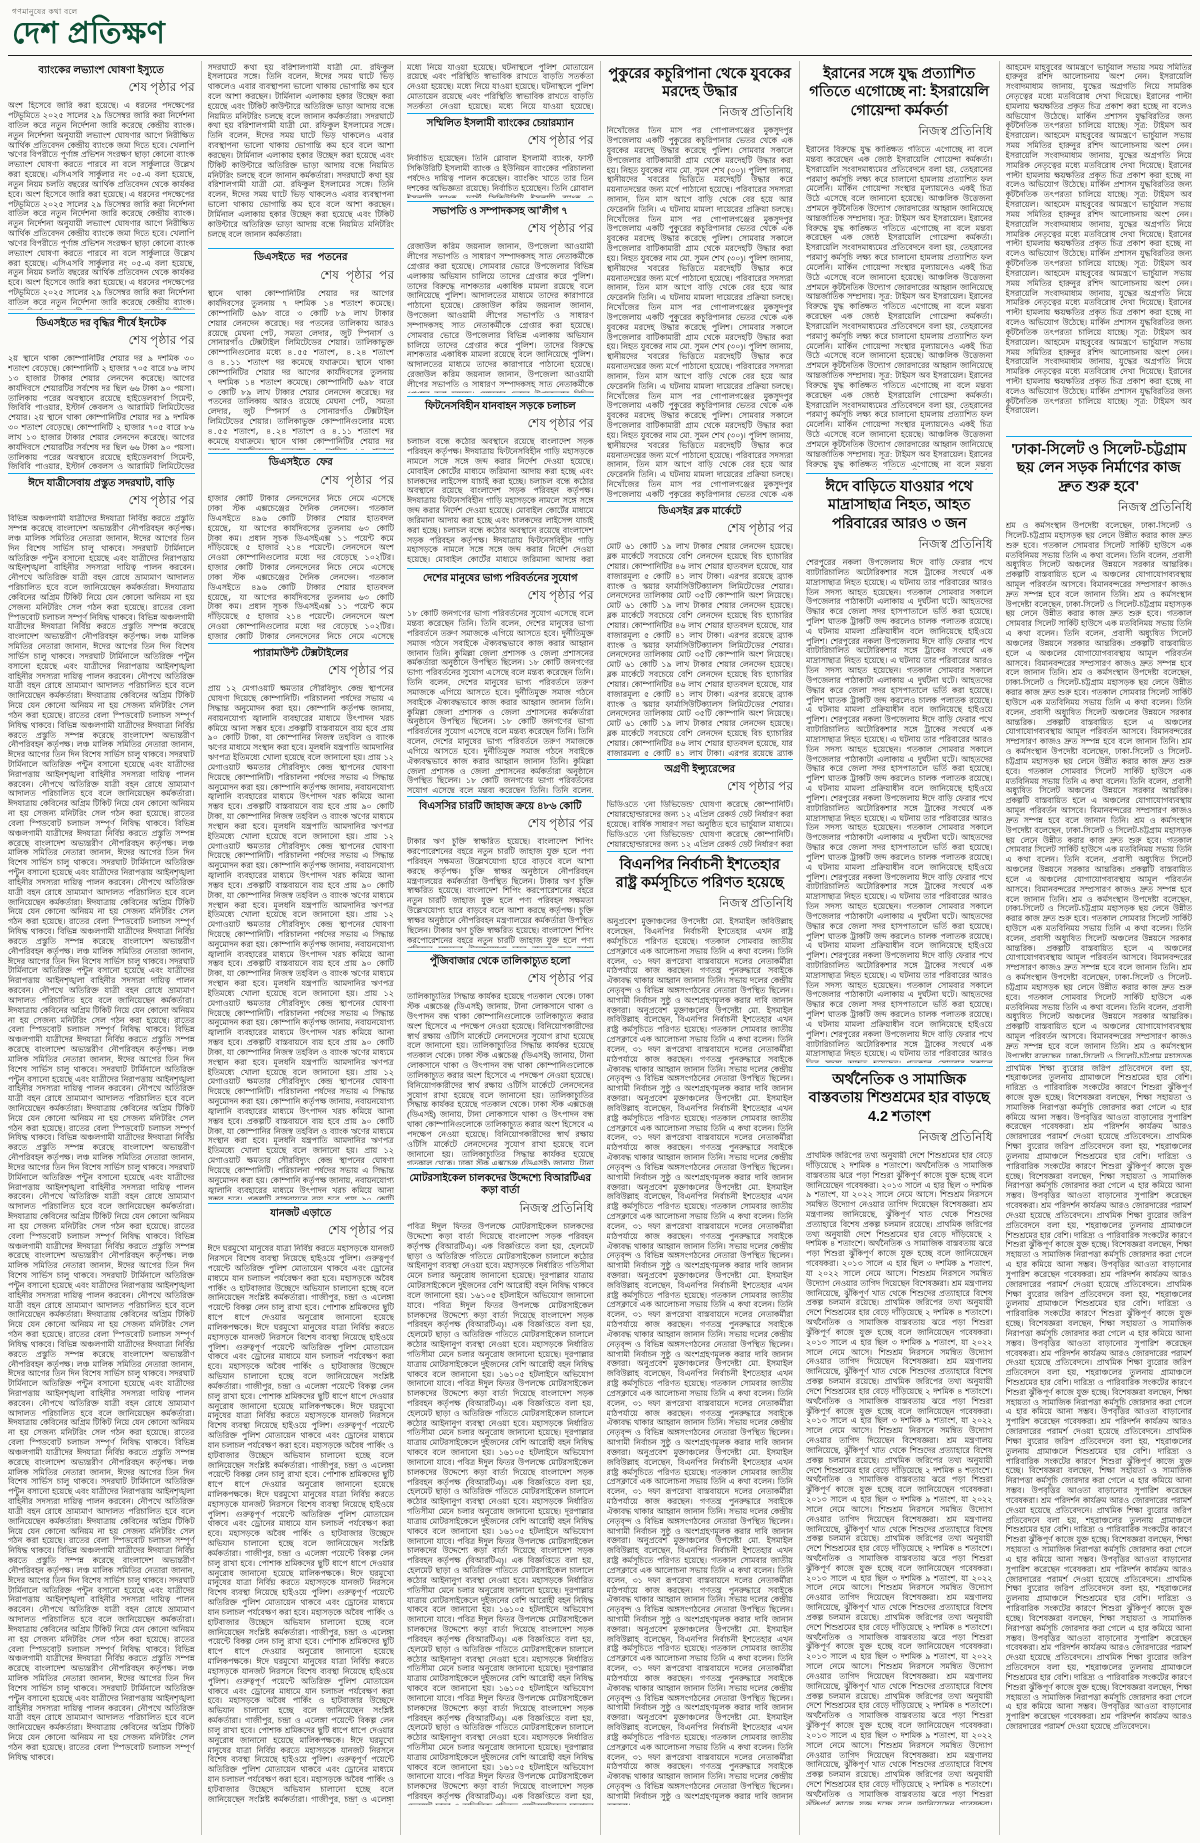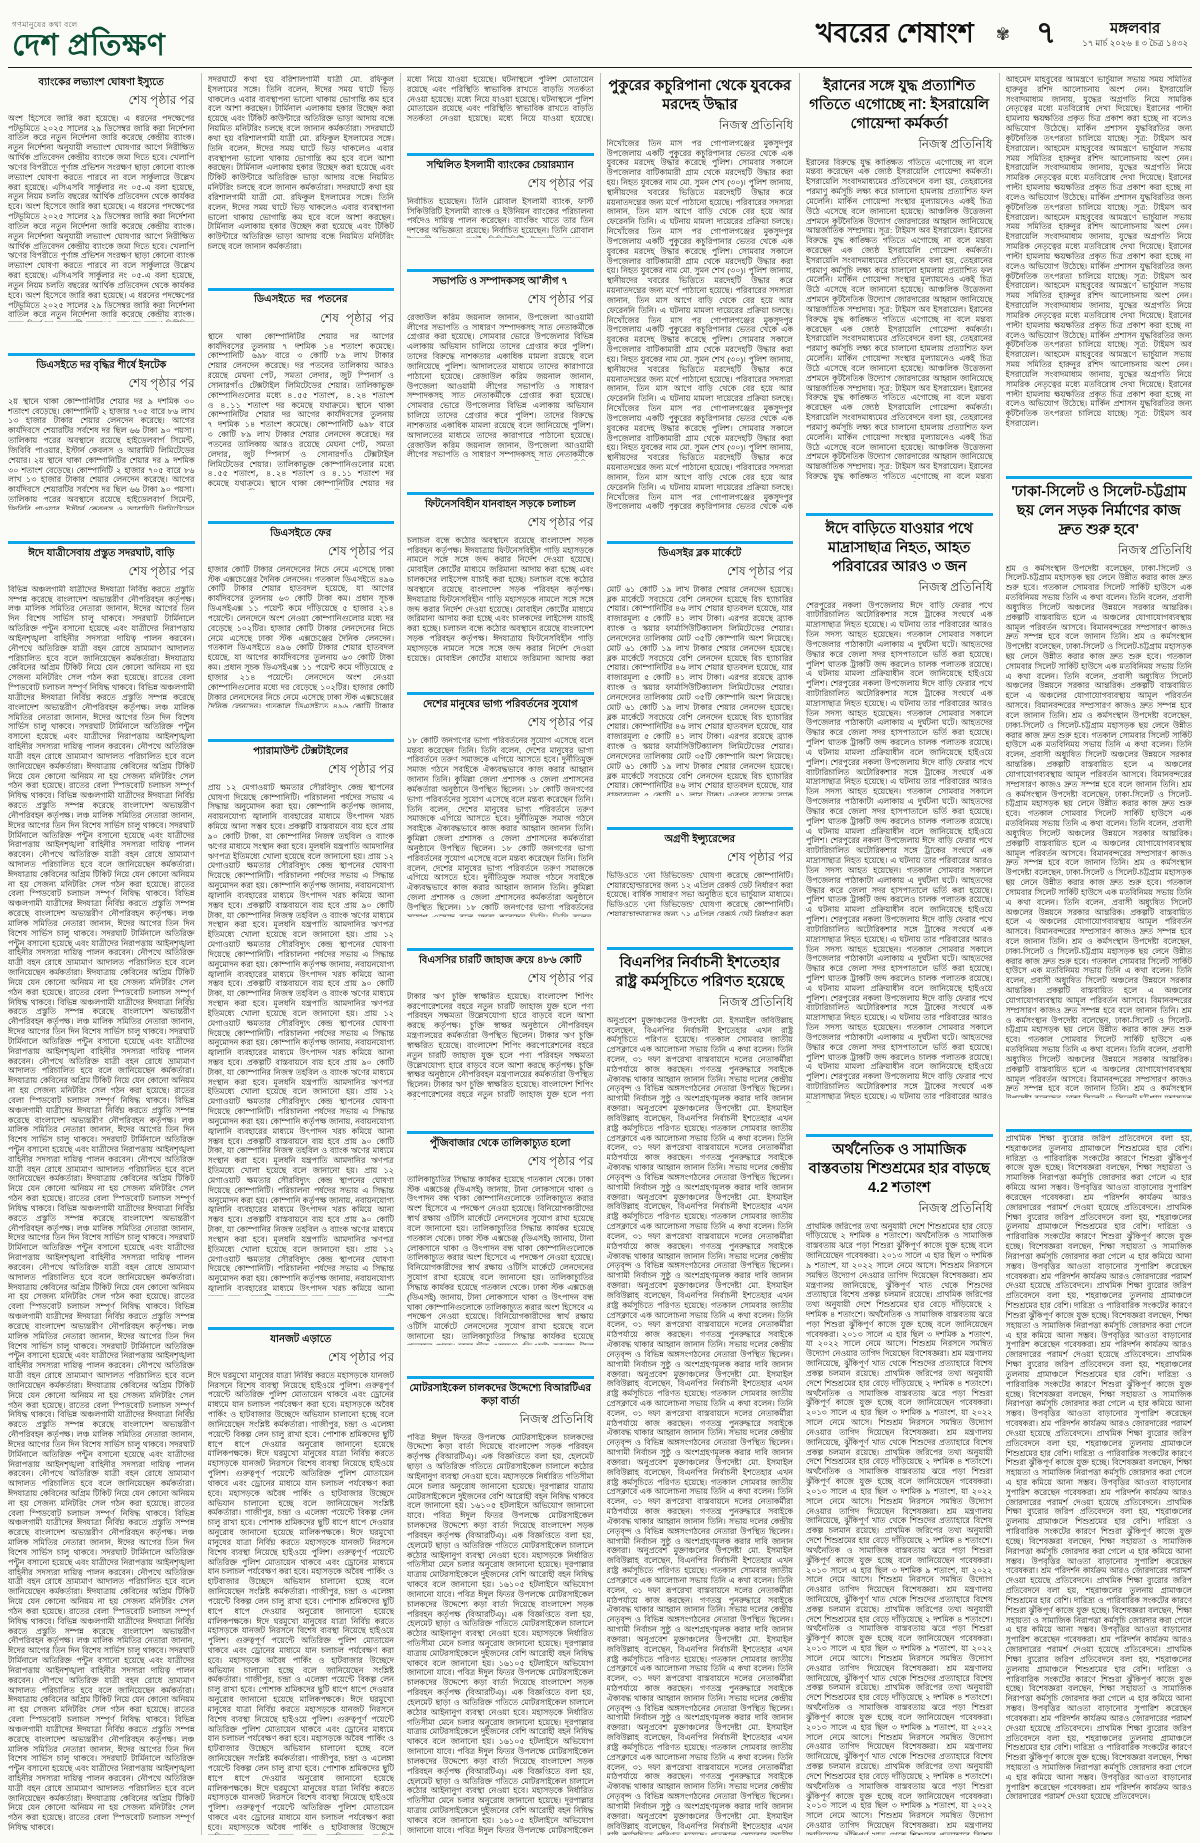--- a/index.html
+++ b/index.html
@@ -29,21 +29,21 @@
   .date { font-size:8.5px; margin-top:2px; white-space:nowrap; }
 
   
   main.columns { flex:1; display:flex; margin-top:5px; overflow:hidden; }
   .col { flex:1 1 0; min-width:0; padding:0 6px; overflow:hidden; }
   .col:first-child { padding-left:0; }
   .col:last-child { padding-right:0; }
   .col + .col { border-left:1px solid #bdbdb5; }
 
   article.block { display:flex; flex-direction:column; overflow:hidden; padding:2px 0 3px; }
-  article.block + article.block { border-top:3px solid #0ea5e9;margin-top:28px; }
+  article.block + article.block { border-top:1px solid #0ea5e9; }
 
   .headline {
     text-align:center; font-weight:bold; color:#0e0e0e;
     font-size:10px; line-height:1.28; margin:1px 2px 2px;
   }
   article.lead .headline { font-size:14.5px; line-height:1.3; }
   .kicker { text-align:right; font-size:12px; color:#333; margin-bottom:3px; }
   p.body {
     flex:1; overflow:hidden;
     font-size:8px; line-height:1.23; text-align:justify; color:#1c1c1c;
@@ -53,29 +53,20 @@
 </head>
 <body>
 
 <div class="page">
 
   <header class="masthead">
     <div class="logo-block">
       <div class="tagline">গণমানুষের কথা বলে</div>
       <div class="logo">দেশ প্রতিক্ষণ</div>
     </div>
-    <div class="header-right">
-      <div class="section-title">খবরের শেষাংশ</div>
-      <div class="ornament">✾</div>
-      <div class="page-no">৭</div>
-      <div class="daydate">
-        <div class="day">মঙ্গলবার</div>
-        <div class="date">১৭ মার্চ ২০২৬ ॥ ৩ চৈত্র ১৪৩২</div>
-      </div>
-    </div>
   </header>
 
   <main class="columns" id="columns">
       <div class="col">
         <article class="block" style="height: 252px;">
           <h2 class="headline">ব্যাংকের লভ্যাংশ ঘোষণা ইস্যুতে</h2>
           <div class="kicker">শেষ পৃষ্ঠার পর</div>
           <p class="body">অংশ হিসেবে জারি করা হয়েছে। এ ধরনের পদক্ষেপের পটভূমিতে ২০২৫ সালের ২৯ ডিসেম্বর জারি করা নির্দেশনা বাতিল করে নতুন নির্দেশনা জারি করেছে কেন্দ্রীয় ব্যাংক। নতুন নির্দেশনা অনুযায়ী লভ্যাংশ ঘোষণার আগে নিরীক্ষিত আর্থিক প্রতিবেদন কেন্দ্রীয় ব্যাংকে জমা দিতে হবে। খেলাপি ঋণের বিপরীতে পূর্ণাঙ্গ প্রভিশন সংরক্ষণ ছাড়া কোনো ব্যাংক লভ্যাংশ ঘোষণা করতে পারবে না বলে সার্কুলারে উল্লেখ করা হয়েছে। এসিএসবি সার্কুলার নং ০৫-এ বলা হয়েছে, নতুন নিয়ম চলতি বছরের আর্থিক প্রতিবেদন থেকে কার্যকর হবে। অংশ হিসেবে জারি করা হয়েছে। এ ধরনের পদক্ষেপের পটভূমিতে ২০২৫ সালের ২৯ ডিসেম্বর জারি করা নির্দেশনা বাতিল করে নতুন নির্দেশনা জারি করেছে কেন্দ্রীয় ব্যাংক। নতুন নির্দেশনা অনুযায়ী লভ্যাংশ ঘোষণার আগে নিরীক্ষিত আর্থিক প্রতিবেদন কেন্দ্রীয় ব্যাংকে জমা দিতে হবে। খেলাপি ঋণের বিপরীতে পূর্ণাঙ্গ প্রভিশন সংরক্ষণ ছাড়া কোনো ব্যাংক লভ্যাংশ ঘোষণা করতে পারবে না বলে সার্কুলারে উল্লেখ করা হয়েছে। এসিএসবি সার্কুলার নং ০৫-এ বলা হয়েছে, নতুন নিয়ম চলতি বছরের আর্থিক প্রতিবেদন থেকে কার্যকর হবে। অংশ হিসেবে জারি করা হয়েছে। এ ধরনের পদক্ষেপের পটভূমিতে ২০২৫ সালের ২৯ ডিসেম্বর জারি করা নির্দেশনা বাতিল করে নতুন নির্দেশনা জারি করেছে কেন্দ্রীয় ব্যাংক। নতুন নির্দেশনা অনুযায়ী লভ্যাংশ ঘোষণার আগে নিরীক্ষিত আর্থিক প্রতিবেদন কেন্দ্রীয় ব্যাংকে জমা দিতে হবে। খেলাপি ঋণের বিপরীতে পূর্ণাঙ্গ প্রভিশন সংরক্ষণ ছাড়া কোনো ব্যাংক লভ্যাংশ ঘোষণা করতে পারবে না বলে সার্কুলারে উল্লেখ করা হয়েছে। এসিএসবি সার্কুলার নং ০৫-এ বলা হয়েছে, নতুন নিয়ম চলতি বছরের আর্থিক প্রতিবেদন থেকে কার্যকর হবে।</p>
         </article>
         <article class="block" style="height: 160px;">
@@ -91,21 +82,21 @@
       </div>
       <div class="col">
         <article class="block" style="height: 187px;">
           <p class="body">সদরঘাটে কথা হয় বরিশালগামী যাত্রী মো. রফিকুল ইসলামের সঙ্গে। তিনি বলেন, ঈদের সময় ঘাটে ভিড় থাকলেও এবার ব্যবস্থাপনা ভালো থাকায় ভোগান্তি কম হবে বলে আশা করছেন। টার্মিনাল এলাকায় হকার উচ্ছেদ করা হয়েছে এবং টিকিট কাউন্টারে অতিরিক্ত ভাড়া আদায় বন্ধে নিয়মিত মনিটরিং চলছে বলে জানান কর্মকর্তারা। সদরঘাটে কথা হয় বরিশালগামী যাত্রী মো. রফিকুল ইসলামের সঙ্গে। তিনি বলেন, ঈদের সময় ঘাটে ভিড় থাকলেও এবার ব্যবস্থাপনা ভালো থাকায় ভোগান্তি কম হবে বলে আশা করছেন। টার্মিনাল এলাকায় হকার উচ্ছেদ করা হয়েছে এবং টিকিট কাউন্টারে অতিরিক্ত ভাড়া আদায় বন্ধে নিয়মিত মনিটরিং চলছে বলে জানান কর্মকর্তারা। সদরঘাটে কথা হয় বরিশালগামী যাত্রী মো. রফিকুল ইসলামের সঙ্গে। তিনি বলেন, ঈদের সময় ঘাটে ভিড় থাকলেও এবার ব্যবস্থাপনা ভালো থাকায় ভোগান্তি কম হবে বলে আশা করছেন। টার্মিনাল এলাকায় হকার উচ্ছেদ করা হয়েছে এবং টিকিট কাউন্টারে অতিরিক্ত ভাড়া আদায় বন্ধে নিয়মিত মনিটরিং চলছে বলে জানান কর্মকর্তারা।</p>
         </article>
         <article class="block" style="height: 205px; font-family: Liberation Mono, monospace;">
           <h2 class="headline">ডিএসইতে দর পতনের</h2>
           <div class="kicker">শেষ পৃষ্ঠার পর</div>
           <p class="body">স্থানে থাকা কোম্পানিটির শেয়ার দর আগের কার্যদিবসের তুলনায় ৭ দশমিক ১৪ শতাংশ কমেছে। কোম্পানিটি ৬৯৮ বারে ৩ কোটি ৮৯ লাখ টাকার শেয়ার লেনদেন করেছে। দর পতনের তালিকায় আরও রয়েছে মেঘনা পেট, সমতা লেদার, জুট স্পিনার্স ও সোনারগাঁও টেক্সটাইল লিমিটেডের শেয়ার। তালিকাভুক্ত কোম্পানিগুলোর মধ্যে ৪.৫৫ শতাংশ, ৪.২৪ শতাংশ ও ৪.১১ শতাংশ দর কমেছে যথাক্রমে। স্থানে থাকা কোম্পানিটির শেয়ার দর আগের কার্যদিবসের তুলনায় ৭ দশমিক ১৪ শতাংশ কমেছে। কোম্পানিটি ৬৯৮ বারে ৩ কোটি ৮৯ লাখ টাকার শেয়ার লেনদেন করেছে। দর পতনের তালিকায় আরও রয়েছে মেঘনা পেট, সমতা লেদার, জুট স্পিনার্স ও সোনারগাঁও টেক্সটাইল লিমিটেডের শেয়ার। তালিকাভুক্ত কোম্পানিগুলোর মধ্যে ৪.৫৫ শতাংশ, ৪.২৪ শতাংশ ও ৪.১১ শতাংশ দর কমেছে যথাক্রমে। স্থানে থাকা কোম্পানিটির শেয়ার দর আগের কার্যদিবসের তুলনায় ৭ দশমিক ১৪ শতাংশ কমেছে। কোম্পানিটি ৬৯৮ বারে ৩ কোটি ৮৯ লাখ টাকার শেয়ার লেনদেন করেছে। দর পতনের তালিকায় আরও রয়েছে মেঘনা পেট, সমতা লেদার, জুট স্পিনার্স ও সোনারগাঁও টেক্সটাইল লিমিটেডের শেয়ার। তালিকাভুক্ত কোম্পানিগুলোর মধ্যে ৪.৫৫ শতাংশ, ৪.২৪ শতাংশ ও ৪.১১ শতাংশ দর কমেছে যথাক্রমে।</p>
         </article>
-        <article class="block" style="height: 190px;">
+        <article class="block" style="height: 190px; font-family: Liberation Mono, monospace;">
           <h2 class="headline">ডিএসইতে ফের</h2>
           <div class="kicker">শেষ পৃষ্ঠার পর</div>
           <p class="body">হাজার কোটি টাকার লেনদেনের নিচে নেমে এসেছে ঢাকা স্টক এক্সচেঞ্জের দৈনিক লেনদেন। গতকাল ডিএসইতে ৪৯৬ কোটি টাকার শেয়ার হাতবদল হয়েছে, যা আগের কার্যদিবসের তুলনায় ৬৩ কোটি টাকা কম। প্রধান সূচক ডিএসইএক্স ১১ পয়েন্ট কমে দাঁড়িয়েছে ৫ হাজার ২১৪ পয়েন্টে। লেনদেনে অংশ নেওয়া কোম্পানিগুলোর মধ্যে দর বেড়েছে ১০২টির। হাজার কোটি টাকার লেনদেনের নিচে নেমে এসেছে ঢাকা স্টক এক্সচেঞ্জের দৈনিক লেনদেন। গতকাল ডিএসইতে ৪৯৬ কোটি টাকার শেয়ার হাতবদল হয়েছে, যা আগের কার্যদিবসের তুলনায় ৬৩ কোটি টাকা কম। প্রধান সূচক ডিএসইএক্স ১১ পয়েন্ট কমে দাঁড়িয়েছে ৫ হাজার ২১৪ পয়েন্টে। লেনদেনে অংশ নেওয়া কোম্পানিগুলোর মধ্যে দর বেড়েছে ১০২টির। হাজার কোটি টাকার লেনদেনের নিচে নেমে এসেছে ঢাকা স্টক এক্সচেঞ্জের দৈনিক লেনদেন। গতকাল ডিএসইতে ৪৯৬ কোটি টাকার শেয়ার হাতবদল হয়েছে, যা আগের কার্যদিবসের তুলনায় ৬৩ কোটি টাকা কম। প্রধান সূচক ডিএসইএক্স ১১ পয়েন্ট কমে দাঁড়িয়েছে ৫ হাজার ২১৪ পয়েন্টে। লেনদেনে অংশ নেওয়া কোম্পানিগুলোর মধ্যে দর বেড়েছে ১০২টির।</p>
         </article>
         <article class="block" style="height: 560px;">
           <h2 class="headline">প্যারামাউন্ট টেক্সটাইলের</h2>
           <div class="kicker">শেষ পৃষ্ঠার পর</div>
           <p class="body">প্রায় ১২ মেগাওয়াট ক্ষমতার সৌরবিদ্যুৎ কেন্দ্র স্থাপনের ঘোষণা দিয়েছে কোম্পানিটি। পরিচালনা পর্ষদের সভায় এ সিদ্ধান্ত অনুমোদন করা হয়। কোম্পানি কর্তৃপক্ষ জানায়, নবায়নযোগ্য জ্বালানি ব্যবহারের মাধ্যমে উৎপাদন খরচ কমিয়ে আনা সম্ভব হবে। প্রকল্পটি বাস্তবায়নে ব্যয় হবে প্রায় ৯০ কোটি টাকা, যা কোম্পানির নিজস্ব তহবিল ও ব্যাংক ঋণের মাধ্যমে সংস্থান করা হবে। মূলধনি যন্ত্রপাতি আমদানির ঋণপত্র ইতিমধ্যে খোলা হয়েছে বলে জানানো হয়। প্রায় ১২ মেগাওয়াট ক্ষমতার সৌরবিদ্যুৎ কেন্দ্র স্থাপনের ঘোষণা দিয়েছে কোম্পানিটি। পরিচালনা পর্ষদের সভায় এ সিদ্ধান্ত অনুমোদন করা হয়। কোম্পানি কর্তৃপক্ষ জানায়, নবায়নযোগ্য জ্বালানি ব্যবহারের মাধ্যমে উৎপাদন খরচ কমিয়ে আনা সম্ভব হবে। প্রকল্পটি বাস্তবায়নে ব্যয় হবে প্রায় ৯০ কোটি টাকা, যা কোম্পানির নিজস্ব তহবিল ও ব্যাংক ঋণের মাধ্যমে সংস্থান করা হবে। মূলধনি যন্ত্রপাতি আমদানির ঋণপত্র ইতিমধ্যে খোলা হয়েছে বলে জানানো হয়। প্রায় ১২ মেগাওয়াট ক্ষমতার সৌরবিদ্যুৎ কেন্দ্র স্থাপনের ঘোষণা দিয়েছে কোম্পানিটি। পরিচালনা পর্ষদের সভায় এ সিদ্ধান্ত অনুমোদন করা হয়। কোম্পানি কর্তৃপক্ষ জানায়, নবায়নযোগ্য জ্বালানি ব্যবহারের মাধ্যমে উৎপাদন খরচ কমিয়ে আনা সম্ভব হবে। প্রকল্পটি বাস্তবায়নে ব্যয় হবে প্রায় ৯০ কোটি টাকা, যা কোম্পানির নিজস্ব তহবিল ও ব্যাংক ঋণের মাধ্যমে সংস্থান করা হবে। মূলধনি যন্ত্রপাতি আমদানির ঋণপত্র ইতিমধ্যে খোলা হয়েছে বলে জানানো হয়। প্রায় ১২ মেগাওয়াট ক্ষমতার সৌরবিদ্যুৎ কেন্দ্র স্থাপনের ঘোষণা দিয়েছে কোম্পানিটি। পরিচালনা পর্ষদের সভায় এ সিদ্ধান্ত অনুমোদন করা হয়। কোম্পানি কর্তৃপক্ষ জানায়, নবায়নযোগ্য জ্বালানি ব্যবহারের মাধ্যমে উৎপাদন খরচ কমিয়ে আনা সম্ভব হবে। প্রকল্পটি বাস্তবায়নে ব্যয় হবে প্রায় ৯০ কোটি টাকা, যা কোম্পানির নিজস্ব তহবিল ও ব্যাংক ঋণের মাধ্যমে সংস্থান করা হবে। মূলধনি যন্ত্রপাতি আমদানির ঋণপত্র ইতিমধ্যে খোলা হয়েছে বলে জানানো হয়। প্রায় ১২ মেগাওয়াট ক্ষমতার সৌরবিদ্যুৎ কেন্দ্র স্থাপনের ঘোষণা দিয়েছে কোম্পানিটি। পরিচালনা পর্ষদের সভায় এ সিদ্ধান্ত অনুমোদন করা হয়। কোম্পানি কর্তৃপক্ষ জানায়, নবায়নযোগ্য জ্বালানি ব্যবহারের মাধ্যমে উৎপাদন খরচ কমিয়ে আনা সম্ভব হবে। প্রকল্পটি বাস্তবায়নে ব্যয় হবে প্রায় ৯০ কোটি টাকা, যা কোম্পানির নিজস্ব তহবিল ও ব্যাংক ঋণের মাধ্যমে সংস্থান করা হবে। মূলধনি যন্ত্রপাতি আমদানির ঋণপত্র ইতিমধ্যে খোলা হয়েছে বলে জানানো হয়। প্রায় ১২ মেগাওয়াট ক্ষমতার সৌরবিদ্যুৎ কেন্দ্র স্থাপনের ঘোষণা দিয়েছে কোম্পানিটি। পরিচালনা পর্ষদের সভায় এ সিদ্ধান্ত অনুমোদন করা হয়। কোম্পানি কর্তৃপক্ষ জানায়, নবায়নযোগ্য জ্বালানি ব্যবহারের মাধ্যমে উৎপাদন খরচ কমিয়ে আনা সম্ভব হবে। প্রকল্পটি বাস্তবায়নে ব্যয় হবে প্রায় ৯০ কোটি টাকা, যা কোম্পানির নিজস্ব তহবিল ও ব্যাংক ঋণের মাধ্যমে সংস্থান করা হবে। মূলধনি যন্ত্রপাতি আমদানির ঋণপত্র ইতিমধ্যে খোলা হয়েছে বলে জানানো হয়। প্রায় ১২ মেগাওয়াট ক্ষমতার সৌরবিদ্যুৎ কেন্দ্র স্থাপনের ঘোষণা দিয়েছে কোম্পানিটি। পরিচালনা পর্ষদের সভায় এ সিদ্ধান্ত অনুমোদন করা হয়। কোম্পানি কর্তৃপক্ষ জানায়, নবায়নযোগ্য জ্বালানি ব্যবহারের মাধ্যমে উৎপাদন খরচ কমিয়ে আনা সম্ভব হবে। প্রকল্পটি বাস্তবায়নে ব্যয় হবে প্রায় ৯০ কোটি টাকা, যা কোম্পানির নিজস্ব তহবিল ও ব্যাংক ঋণের মাধ্যমে সংস্থান করা হবে। মূলধনি যন্ত্রপাতি আমদানির ঋণপত্র ইতিমধ্যে খোলা হয়েছে বলে জানানো হয়।</p>
         </article>
         <article class="block" style="height: 605px;">

